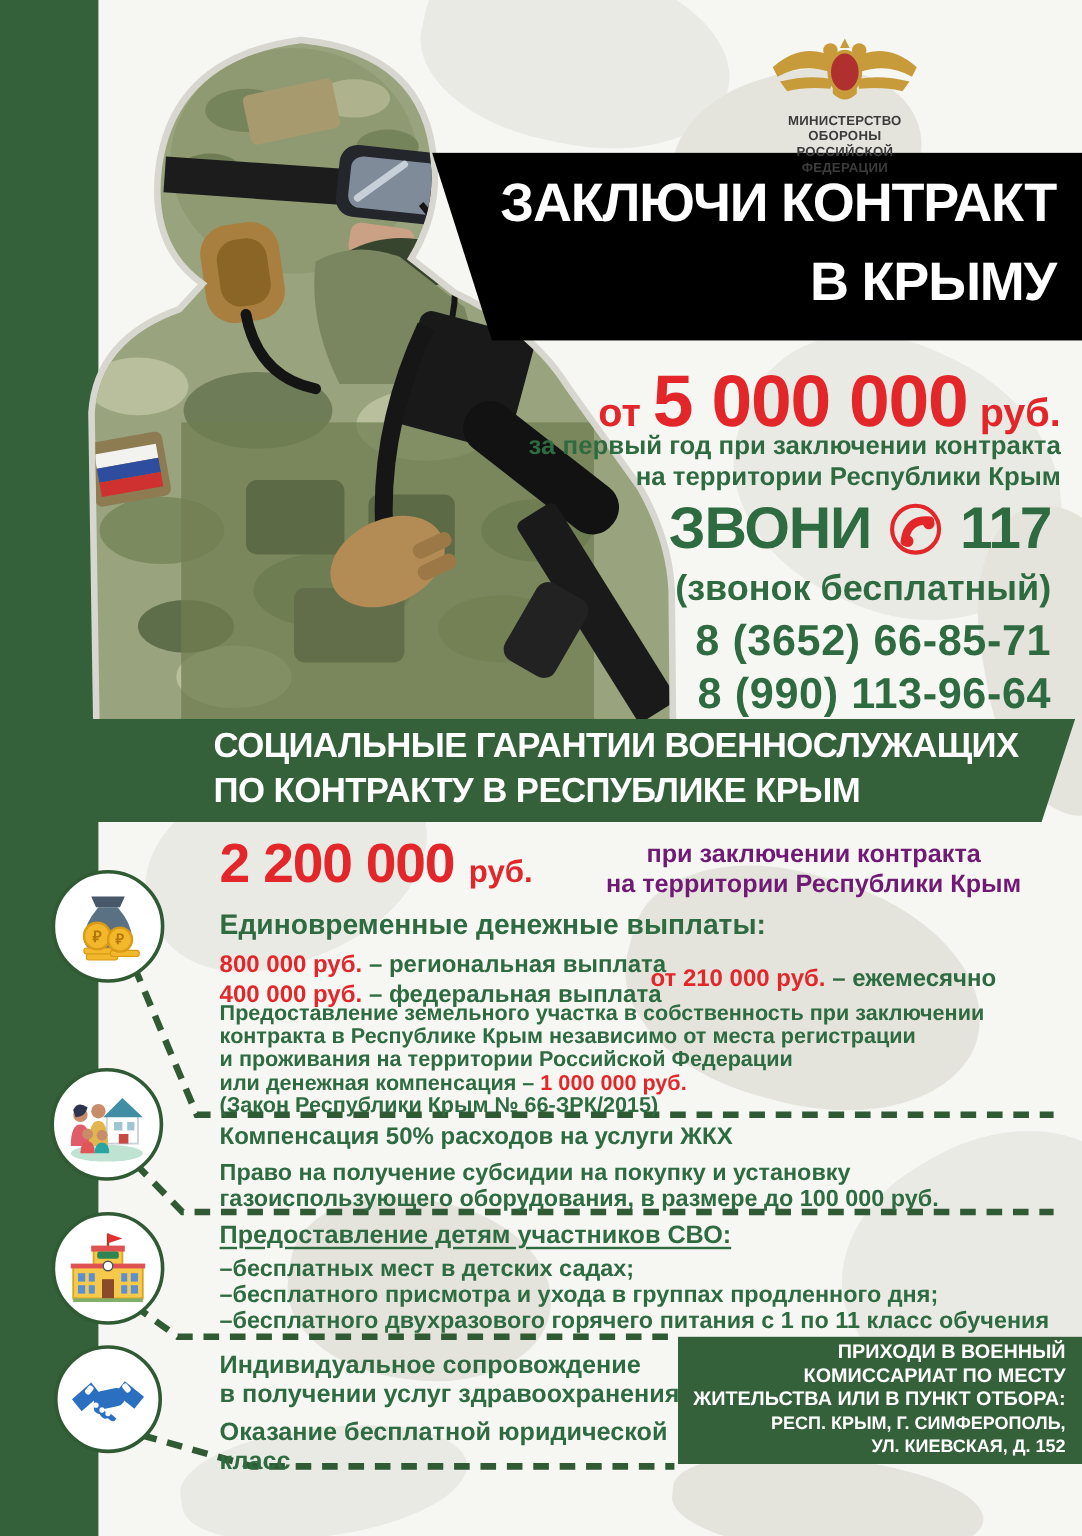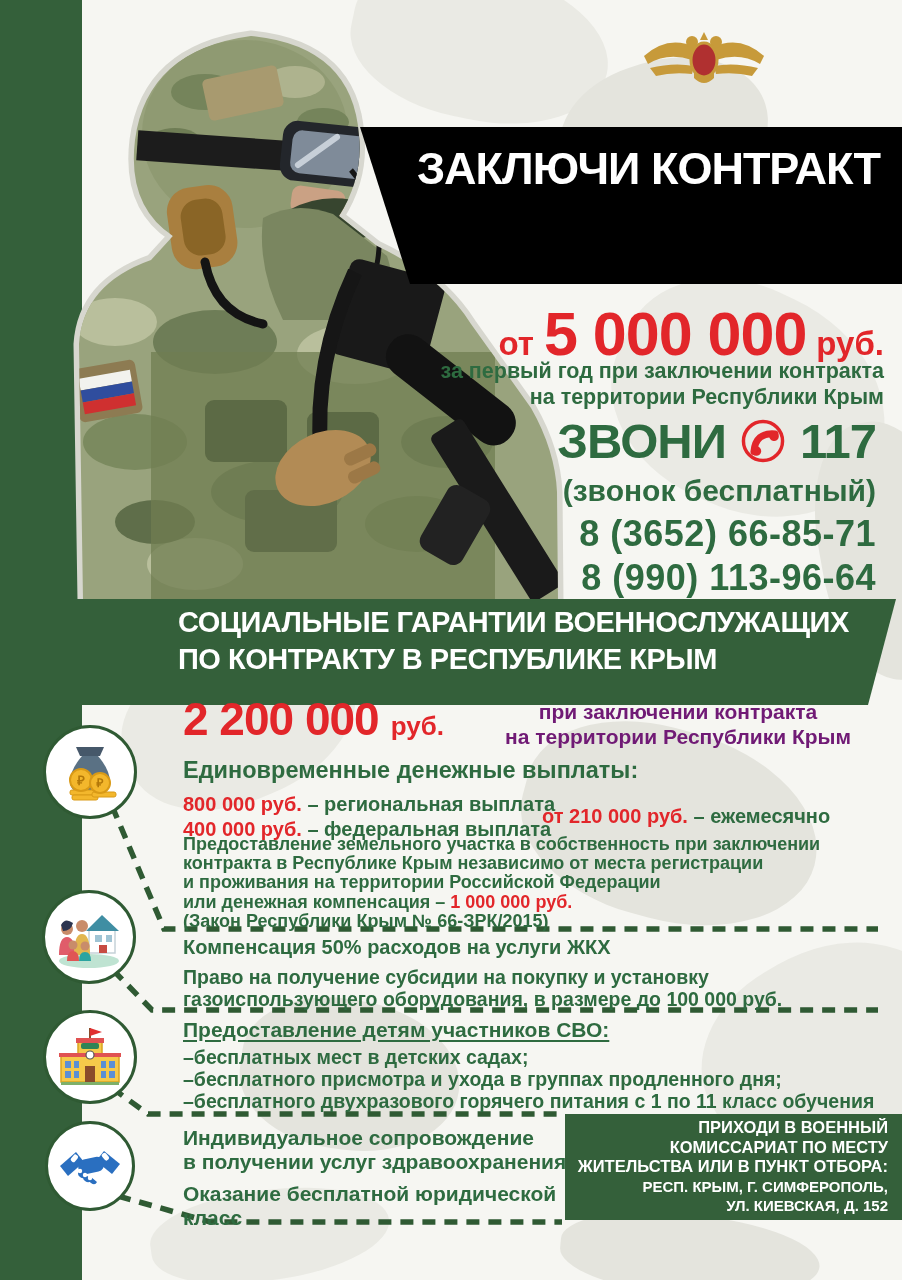--- a/index.html
+++ b/index.html
@@ -31,21 +31,21 @@
   .offer-amount { color:#e2262a; font-weight:bold; font-size:61px; letter-spacing:-1px; }
   .offer-sub { position:absolute; left:440px; top:359px; width:444px; text-align:right; color:#2e6b40; font-weight:bold; font-size:21.5px; line-height:25.5px; z-index:5; }
 
   .call-row { position:absolute; left:420px; top:413px; width:456px; display:flex; justify-content:flex-end; align-items:center; gap:14px; z-index:5; }
   .call-word, .call-number { color:#2e6b40; font-weight:bold; font-size:49px; letter-spacing:-1px; }
   .free-note { position:absolute; left:420px; top:474px; width:456px; text-align:right; color:#2e6b40; font-weight:bold; font-size:30px; z-index:5; }
   .phone-line { position:absolute; left:420px; width:456px; text-align:right; color:#2e6b40; font-weight:bold; font-size:36px; letter-spacing:.5px; z-index:5; }
   .phone-line.p1 { top:513px; } .phone-line.p2 { top:557px; }
 
   
-  .social-banner { position:absolute; left:0; top:599px; width:896px; height:106px; background:#34603a;
+  .social-banner { position:absolute; left:0; top:599px; width:896px; height:86px; background:#34603a;
     clip-path:polygon(0 0, 100% 0, calc(100% - 28px) 100%, 0 100%); z-index:3; }
   .social-line { position:absolute; left:178px; color:#fff; font-weight:bold; font-size:29px; letter-spacing:-.5px; white-space:nowrap; }
   .social-line.l1 { top:7px; } .social-line.l2 { top:44px; }
 
   
   .tz { color:#2e6b40; font-weight:bold; position:absolute; z-index:5; white-space:nowrap; }
   .red { color:#e2262a; }
 
   .pay-row { position:absolute; left:183px; top:692px; display:flex; align-items:baseline; gap:12px; z-index:5; }
   .pay-amount { color:#e2262a; font-weight:bold; font-size:46px; letter-spacing:-1px; }
@@ -184,25 +184,28 @@
         <path d="M10 30 Q35 8 62 22 L58 34 Q34 26 14 38 Z"></path>
         <path d="M130 30 Q105 8 78 22 L82 34 Q106 26 126 38 Z"></path>
         <path d="M16 42 Q40 36 60 40 L58 48 Q38 46 22 50 Z"></path>
         <path d="M124 42 Q100 36 80 40 L82 48 Q102 46 118 50 Z"></path>
         <circle cx="58" cy="16" r="6"></circle>
           <circle cx="82" cy="16" r="6"></circle>
         <path d="M60 52 Q70 62 80 52 L80 40 L60 40 Z"></path>
       </g>
       <ellipse cx="70" cy="34" rx="13" ry="17" fill="#b03030" stroke="#c79a3a" stroke-width="3"></ellipse>
     </svg>
+    <div class="logo-label"><span>МИНИСТЕРСТВО ОБОРОНЫ</span><br>
+    <span>РОССИЙСКОЙ ФЕДЕРАЦИИ</span></div>
   </div>
 
 
   <div class="title-banner">
     <div class="title-line l1">ЗАКЛЮЧИ КОНТРАКТ</div>
+    <div class="title-line l2">В КРЫМУ</div>
   </div>
 
   <div class="offer-row">
     <span class="offer-prefix">от</span>
     <span class="offer-amount">5 000 000</span>
     <span class="offer-cur">руб.</span>
   </div>
   <div class="offer-sub">
     <span>за первый год при заключении контракта</span><br>
     <span>на территории Республики Крым</span>

